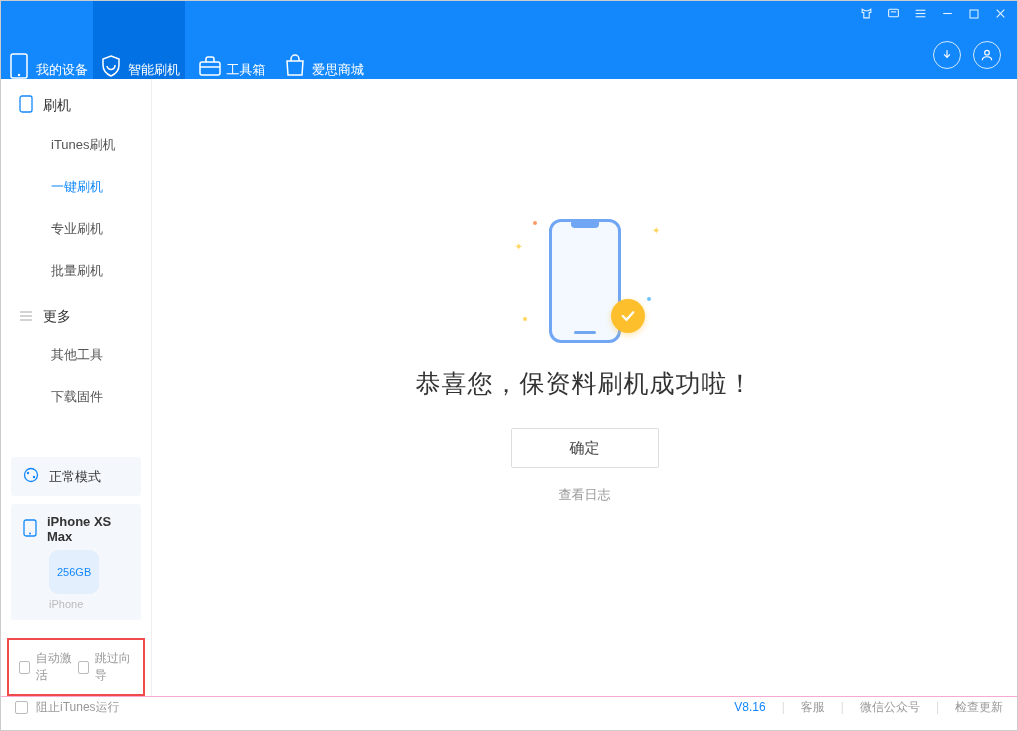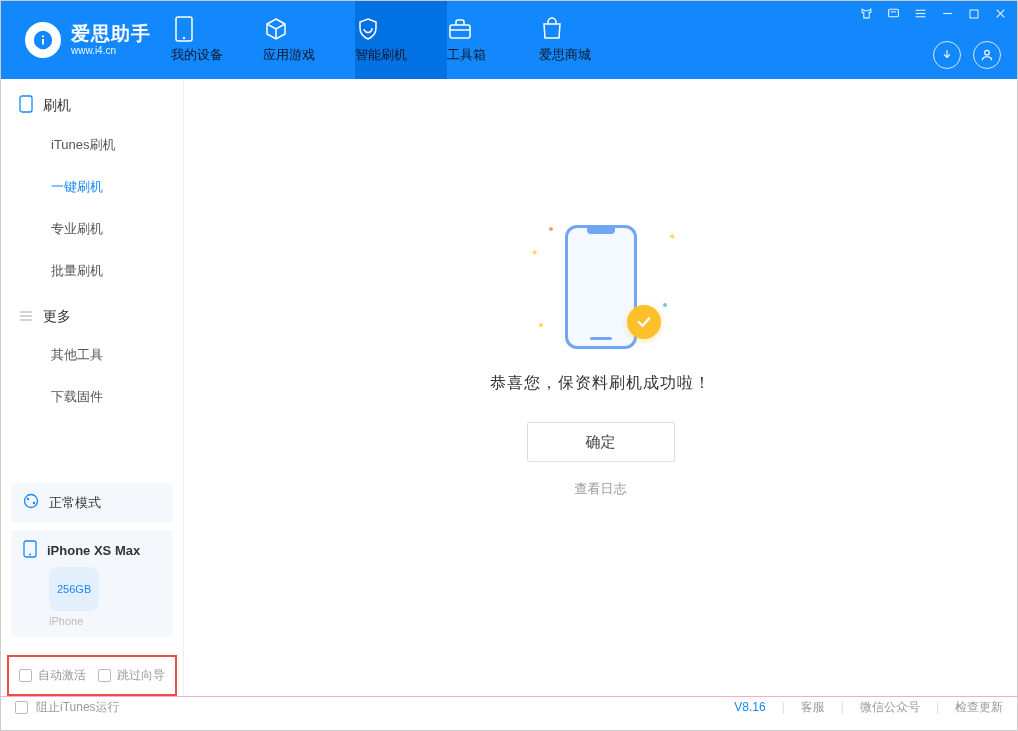--- a/index.html
+++ b/index.html
@@ -7,31 +7,31 @@
 
 .header { background: #1388fd; height: 78px; display: flex; align-items: stretch; position: relative; }
 .logo-area { display: flex; align-items: center; padding: 0 20px 0 24px; }
 .logo-icon { width: 36px; height: 36px; background: #fff; border-radius: 50%; display: flex; align-items: center; justify-content: center; margin-right: 10px; }
 .logo-icon svg { width: 22px; height: 22px; }
 .logo-text { color: #fff; }
 .logo-title { font-size: 19px; font-weight: bold; letter-spacing: 1px; line-height: 1.1; }
 .logo-sub { font-size: 10px; opacity: .9; }
 
 .nav { display: flex; }
-.nav-item { width: 92px; display: flex; flex-direction: column; align-items: flex-start; justify-content: center; color: #0f172a; font-size: 13px; gap: 4px; cursor: pointer; }
+.nav-item { width: 92px; display: flex; flex-direction: row; align-items: flex-end; justify-content: center; color: #ffffff; font-size: 13px; gap: 4px; cursor: pointer; }
 .nav-item.active { background: #0171e4; }
 .nav-icon { width: 26px; height: 26px; display: flex; align-items: center; justify-content: center; }
 
 .win-ctrls-top { position: absolute; right: 10px; top: 6px; display: flex; gap: 14px; color: #fff; font-size: 12px; align-items: center; }
 .win-ctrls-top span, .win-btn { cursor: pointer; opacity: .9; display:flex; align-items:center;}
 .win-ctrls-bottom { position: absolute; right: 16px; bottom: 10px; display: flex; gap: 12px; }
 .circle-btn { width: 28px; height: 28px; border: 1.5px solid rgba(255,255,255,.8); border-radius: 50%; display: flex; align-items: center; justify-content: center; color: #fff; cursor: pointer; }
 
 .body-area { display: flex; height: 617px; }
-.sidebar { width: 183px; border-right: 1px solid #eee; display: flex; flex-direction: column; }
+.sidebar { width: 151px; border-right: 1px solid #eee; display: flex; flex-direction: column; }
 .sb-group-title { display: flex; align-items: center; padding: 16px 18px 8px 18px; font-size: 14px; color: #333; font-weight: 500; gap: 10px; }
 .sb-item { padding: 12px 0 12px 50px; font-size: 13px; color: #555; cursor: pointer; }
 .sb-item.active { color: #1388fd; }
 
 .device-panel { margin: auto 10px 10px 10px; }
 .device-mode { background: #f4f8fd; border-radius: 3px; padding: 10px 12px; display: flex; align-items: center; gap: 10px; color: #333; font-size: 13px; margin-bottom: 8px; cursor:pointer;}
 .device-card { background: #f4f8fd; border-radius: 3px; padding: 10px 12px; font-size: 13px; cursor:pointer;}
 .dev-head { display:flex; align-items:center; gap:10px; font-weight:600; color:#333;}
 .dev-storage { display:inline-block; margin-top:6px; margin-left:26px; background:#e3effd; color:#1388fd; font-size:11px; padding:16px 8px; border-radius:9px;}
 .dev-type { margin-left:26px; color:#bbb; font-size:11px; margin-top:4px;}
@@ -42,64 +42,45 @@
 
 .main { flex: 1; background: #fff; position:relative; display:flex; flex-direction:column; align-items:center; justify-content:center; }
 .success-ill { position:relative; width:140px; height:140px; margin-top:-60px; }
 .phone-shape { width:72px; height:124px; border:3px solid #70a6f4; border-radius:12px; background:#f3f9ff; position:absolute; left:34px; top:8px;}
 .phone-notch { width:28px; height:6px; background:#70a6f4; border-radius:0 0 4px 4px; position:absolute; top:0; left:50%; transform:translateX(-50%);}
 .phone-btn { width:22px; height:3px; background:#70a6f4; border-radius:2px; position:absolute; bottom:6px; left:50%; transform:translateX(-50%);}
 .check-badge { position:absolute; right:10px; bottom:18px; width:34px; height:34px; background:#febf2d; border-radius:50%; display:flex; align-items:center; justify-content:center; box-shadow:0 2px 6px rgba(254,191,45,.4);}
 .sparkle { position:absolute; font-size:10px; color:#ffd65b;}
 .dot { position:absolute; width:4px; height:4px; border-radius:50%;}
 
-.success-text { margin-top:16px; font-size:16px; color:#333; letter-spacing:1px;}
+.success-text { margin-top:16px; font-size:25px; color:#333; letter-spacing:1px;}
 .ok-btn { margin-top:28px; width:148px; height:40px; border:1px solid #ddd; background:#fff; font-size:15px; color:#444; cursor:pointer; border-radius:2px;}
 .log-link { margin-top:18px; font-size:13px; color:#999; cursor:pointer;}
 
 .footer { height: 21px; border-top:1px solid #f9a8d4; display:flex; align-items:center; padding:0 14px; font-size:12px; color:#999;}
 .footer .left { display:flex; align-items:center; gap:8px; cursor:pointer;}
 .footer .right { margin-left:auto; display:flex; align-items:center; gap:16px;}
 .footer .sep { color:#ddd;}
 .footer .link { cursor:pointer;}
 .ver { color:#1388fd;}
 </style>
 </head>
 <body>
 
 <div class="header">
-  <div class="logo-area">
-    <div class="logo-icon">
-      <svg viewBox="0 0 24 24">
-          <path fill="#1388fd" d="M12 2a10 10 0 100 20 10 10 0 000-20zm1 15h-2v-6h2zm0-8h-2V7h2z"></path>
-        </svg>
-    </div>
-    <div class="logo-text">
-      <div class="logo-title">爱思助手</div>
-      <div class="logo-sub">www.i4.cn</div>
-    </div>
-  </div>
 
   <div class="nav">
     <div class="nav-item">
       <span class="nav-icon">
           <svg width="18" height="26" viewBox="0 0 18 26">
             <rect x="1" y="1" width="16" height="24" rx="2" fill="none" stroke="#fff" stroke-width="1.5"></rect>
             <circle cx="9" cy="22" r="1.2" fill="#fff"></circle>
           </svg>
         </span>
       <span>我的设备</span>
-    </div>
-    <div class="nav-item">
-      <span class="nav-icon">
-          <svg width="24" height="24" viewBox="0 0 24 24">
-            <path fill="none" stroke="#fff" stroke-width="1.5" d="M12 2l9 5v10l-9 5-9-5V7z M3 7l9 5 9-5 M12 12v10"></path>
-          </svg>
-        </span>
-      <span>应用游戏</span>
     </div>
     <div class="nav-item active">
       <span class="nav-icon">
           <svg width="24" height="24" viewBox="0 0 24 24">
             <path fill="none" stroke="#fff" stroke-width="1.5" d="M12 2l8 3v6c0 5-3.5 9-8 11-4.5-2-8-6-8-11V5z"></path>
             <path fill="none" stroke="#fff" stroke-width="1.5" d="M8 12a4 4 0 108-1"></path>
           </svg>
         </span>
       <span>智能刷机</span>
     </div>

